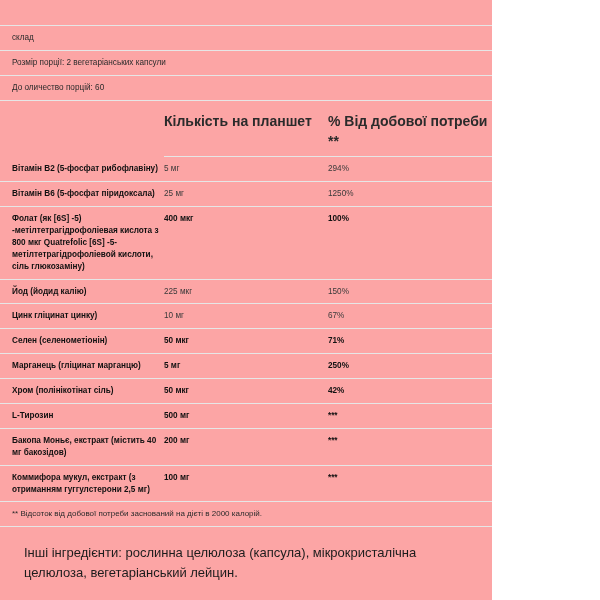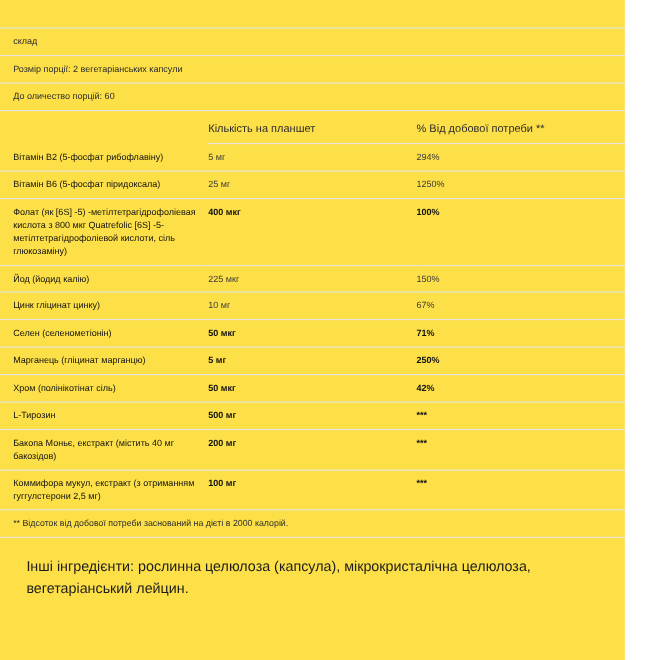--- a/index.html
+++ b/index.html
@@ -8,25 +8,25 @@
   }
   body {
     width: 600px;
     height: 600px;
     background: #ffffff;
     font-family: "Liberation Sans", sans-serif;
     color: #1c1c1c;
     overflow: hidden;
   }
   .page {
-    width: 568px;
+    width: 492px;
     height: 600px;
     box-sizing: border-box;
     padding: 0;
-    background: #fde047;
+    background: #fca5a5;
     position: relative;
   }
   .spacer-top { height: 25px; }
 
   
   .facts-table {
     width: 100%;
     border-collapse: collapse;
     table-layout: fixed;
   }
@@ -44,31 +44,31 @@
   
   .intro td {
     font-size: 8.2px;
     font-weight: 400;
     color: #2b2b2b;
   }
   .intro-first td { border-top: 1px solid #e6e6e6; }
 
   
   .heading-row td {
-    font-size: 10px;
-    font-weight: 400;
+    font-size: 14px;
+    font-weight: 700;
     color: #2b2b2b;
     padding-top: 10px;
     padding-bottom: 5px;
   }
   .heading-row .col-name { border-bottom: 1px solid transparent; }
 
   
   .ing-row .col-name {
-    font-weight: 400;
+    font-weight: 700;
     color: #111111;
   }
   .ing-row .col-amt,
   .ing-row .col-dv {
     font-weight: 700;
     color: #111111;
   }
   .ing-row.light .col-amt,
   .ing-row.light .col-dv {
     font-weight: 400;

